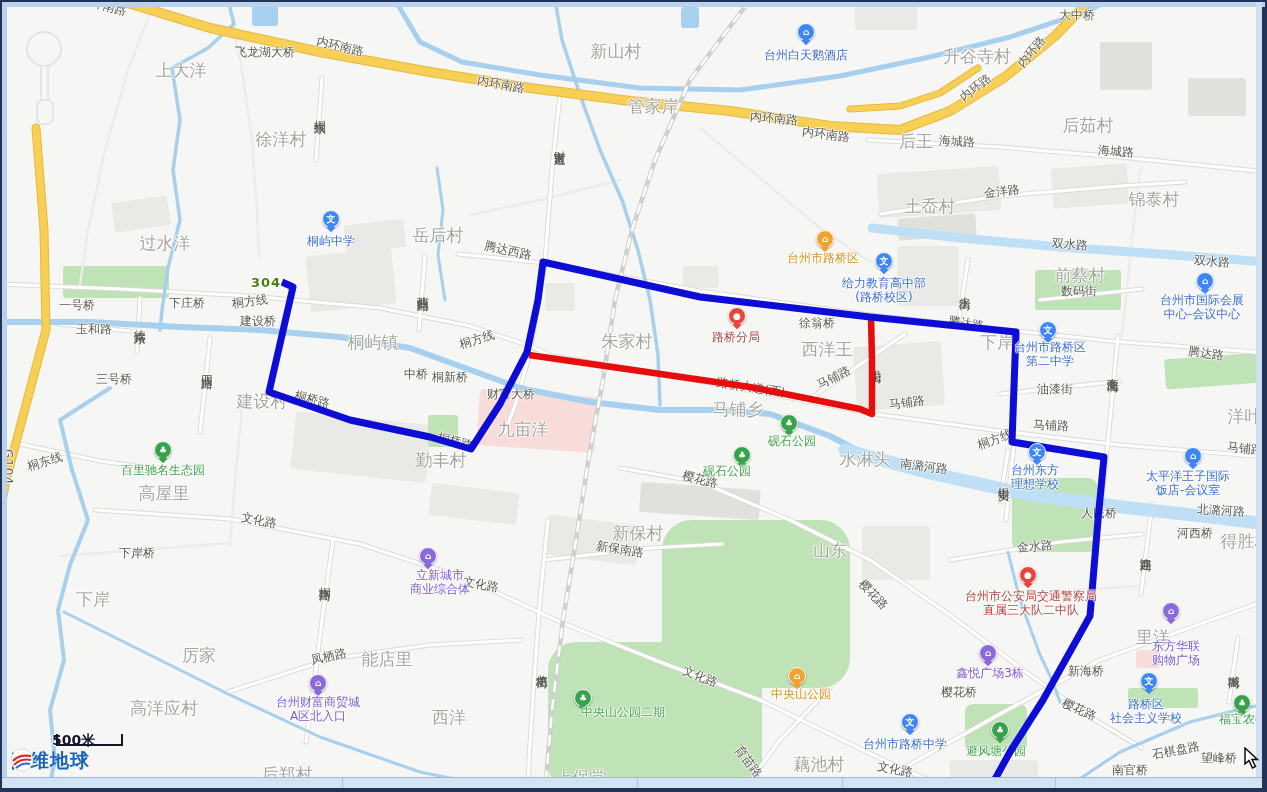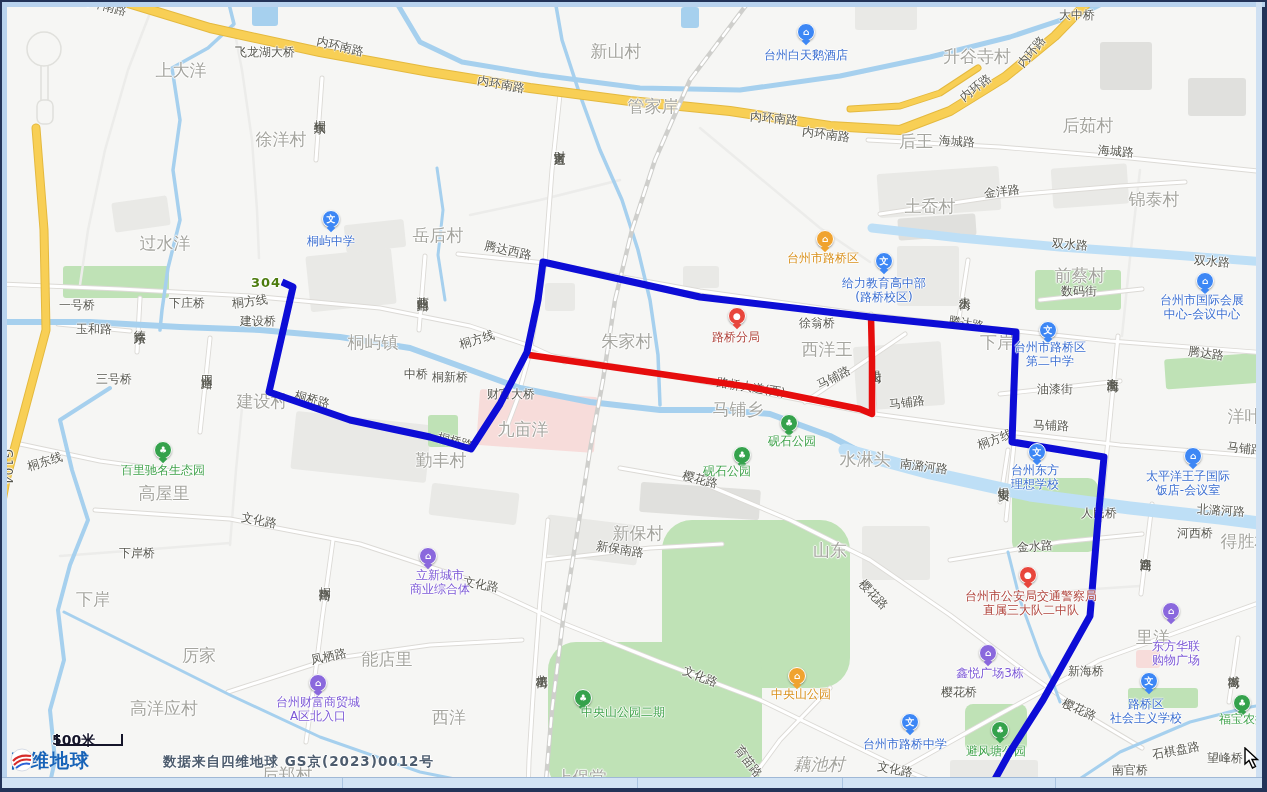--- a/index.html
+++ b/index.html
@@ -250,21 +250,21 @@
           <div class="lbl road" style="left: 114px; top: 380px;">三号桥</div>
           <div class="lbl road" style="left: 258px; top: 322px;">建设桥</div>
           <div class="lbl road" style="left: 450px; top: 378px;">桐新桥</div>
           <div class="lbl road" style="left: 511px; top: 395px;">财富大桥</div>
           <div class="lbl road" style="left: 817px; top: 324px;">徐翁桥</div>
           <div class="lbl road" style="left: 137px; top: 554px;">下岸桥</div>
           <div class="lbl road" style="left: 1099px; top: 514px;">人民桥</div>
           <div class="lbl road" style="left: 1195px; top: 534px;">河西桥</div>
           <div class="lbl road" style="left: 1066px; top: 672px; padding-left: 40px;">新海桥</div>
           <div class="lbl road" style="left: 959px; top: 693px;">樱花桥</div>
-          <div class="lbl road" style="left: 1219px; top: 759px; margin-left: 6px;">望峰桥</div>
+          <div class="lbl road" style="left: 1219px; top: 759px;">望峰桥</div>
           <div class="lbl road" style="left: 1130px; top: 771px;">南官桥</div>
           <div class="lbl road" style="left: 259px; top: 521px; transform: translate(-50%, -50%) rotate(11deg);">文化路</div>
           <div class="lbl road" style="left: 481px; top: 585px; transform: translate(-50%, -50%) rotate(10deg);">文化路</div>
           <div class="lbl road" style="left: 700px; top: 677px; transform: translate(-50%, -50%) rotate(21deg);">文化路</div>
           <div class="lbl road" style="left: 895px; top: 770px; transform: translate(-50%, -50%) rotate(11deg);">文化路</div>
           <div class="lbl road v" style="left: 324px; top: 579px;">桐商路</div>
           <div class="lbl road" style="left: 329px; top: 657px; transform: translate(-50%, -50%) rotate(-12deg);">凤栖路</div>
           <div class="lbl road v" style="left: 541px; top: 667px;">龙栖街</div>
           <div class="lbl road" style="left: 620px; top: 550px; transform: translate(-50%, -50%) rotate(9deg);">新保南路</div>
           <div class="lbl road" style="left: 700px; top: 480px; transform: translate(-50%, -50%) rotate(14deg);">樱花路</div>
@@ -303,21 +303,21 @@
           <div class="lbl vill" style="left: 638px; top: 534px;">新保村</div>
           <div class="lbl vill" style="left: 830px; top: 551px;">山东</div>
           <div class="lbl vill" style="left: 93px; top: 600px;">下岸</div>
           <div class="lbl vill" style="left: 199px; top: 656px;">厉家</div>
           <div class="lbl vill" style="left: 387px; top: 660px;">能店里</div>
           <div class="lbl vill" style="left: 164px; top: 494px;">高屋里</div>
           <div class="lbl vill" style="left: 164px; top: 709px;">高洋应村</div>
           <div class="lbl vill" style="left: 287px; top: 775px;">后郑村</div>
           <div class="lbl vill" style="left: 449px; top: 718px;">西洋</div>
           <div class="lbl vill" style="left: 581px; top: 778px;">上保堂</div>
-          <div class="lbl vill" style="left: 819px; top: 765px; font-style: italic;">藕池村</div>
+          <div class="lbl vill" style="left: 819px; top: 765px;">藕池村</div>
           <div class="lbl vill" style="left: 1153px; top: 638px;">里洋</div>
           <div class="lbl vill" style="left: 1246px; top: 542px;">得胜村</div>
           <div class="pin" style="left: 1000px; top: 730px; background: rgb(53, 162, 76);">
             <span class="tail" style="background: rgb(53, 162, 76);"></span>
             <span>♣</span>
           </div>
           <div class="plbl c-green" style="left: 996px; top: 744px;">避风塘公园</div>
         </div>
       <svg id="routes-svg" width="1267" height="792" viewBox="0 0 1267 792">
         <path id="route-red" fill="none" d="M529,355 L640,371 L750,387 L860,409 L872,414 L872,360 L871,316" stroke="#e60d0d" stroke-width="6.5" stroke-linejoin="round"></path>
@@ -455,21 +455,20 @@
       </div>
       <div id="logo-box">
         <svg width="24" height="24" viewBox="0 0 24 24">
           <circle cx="12" cy="12" r="11" fill="#ffffff" stroke="#d7dde6" stroke-width="1"></circle>
           <path d="M3,13 Q9,6 21,8" fill="none" stroke="#d62b2b" stroke-width="2.2"></path>
           <path d="M4,17 Q11,10 21,12" fill="none" stroke="#d62b2b" stroke-width="2"></path>
           <path d="M6,20 Q13,14 20,16" fill="none" stroke="#2b62d6" stroke-width="2"></path>
         </svg>
         <span id="logo-text">四维地球</span>
       </div>
-      <div id="attribution">数据来自四维地球 GS京(2023)0012号</div>
     </div>
   </div>
 
   <div id="strip-top" class="strip"></div>
   <div id="strip-left" class="strip"></div>
   <div id="strip-right" class="strip"></div>
   <div id="scrollbar-bottom" class="strip">
     <span class="tick" style="left:340px"></span>
     <span class="tick" style="left:635px"></span>
     <span class="tick" style="left:840px"></span>

